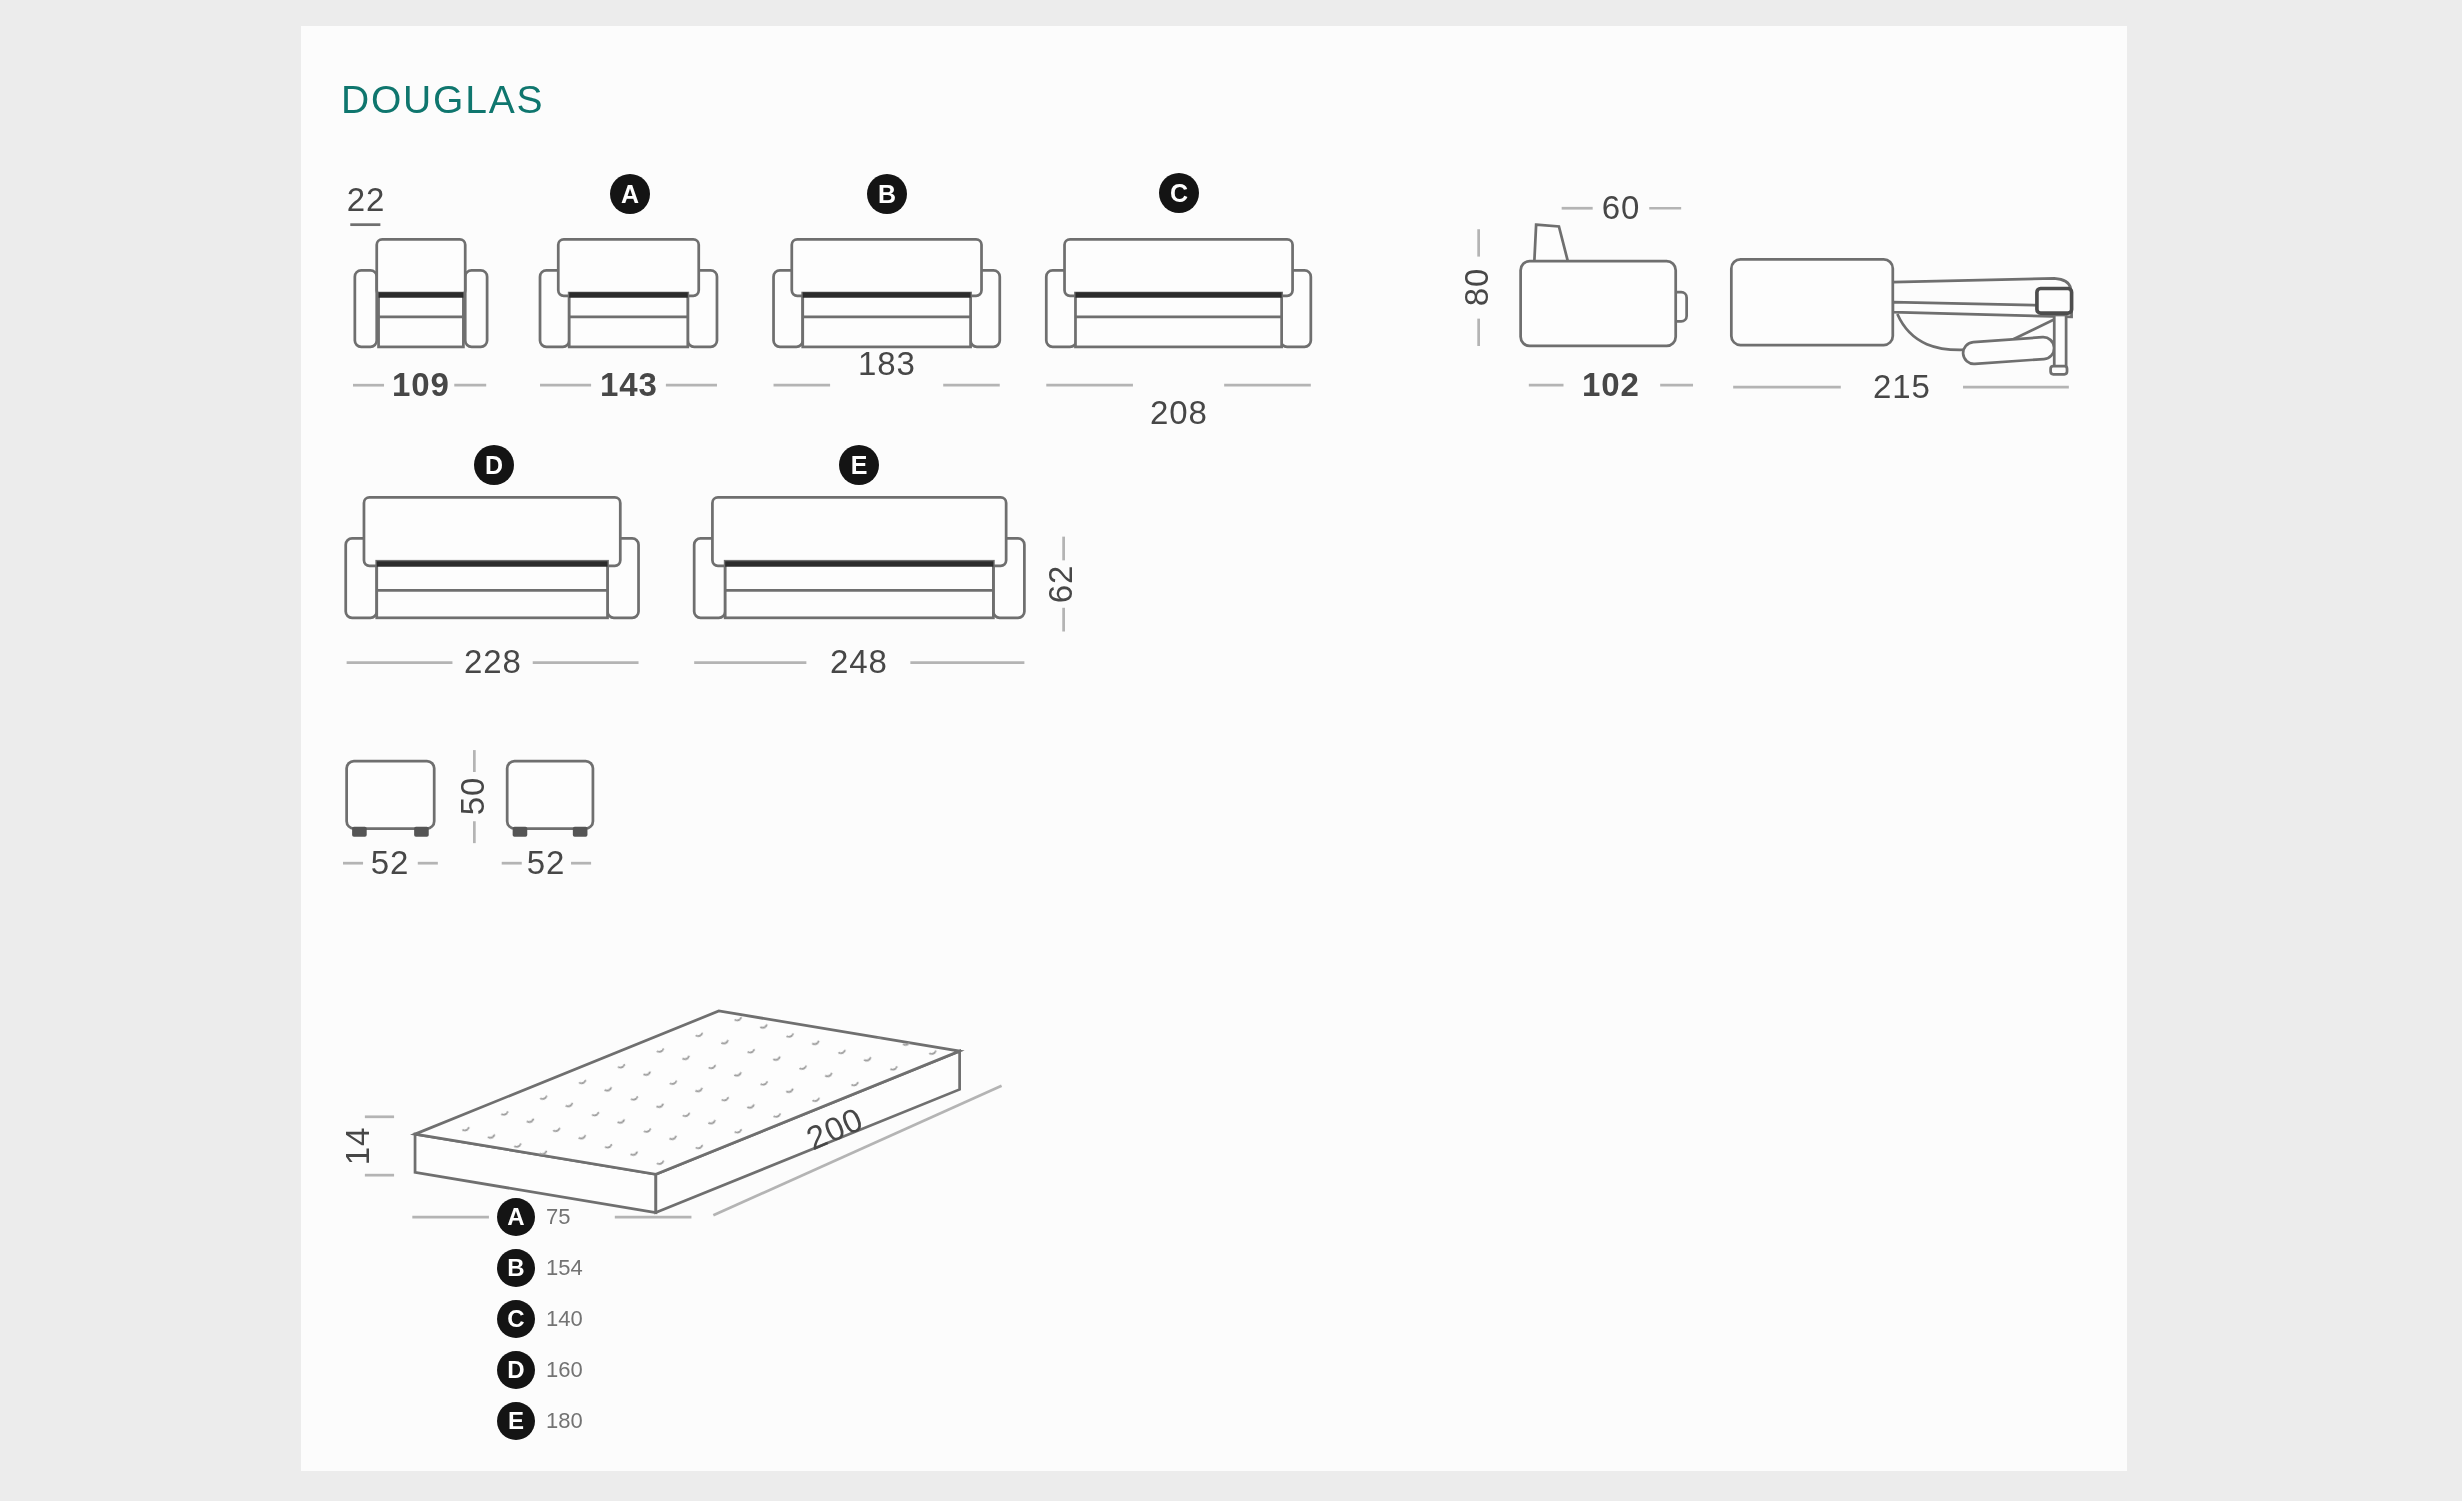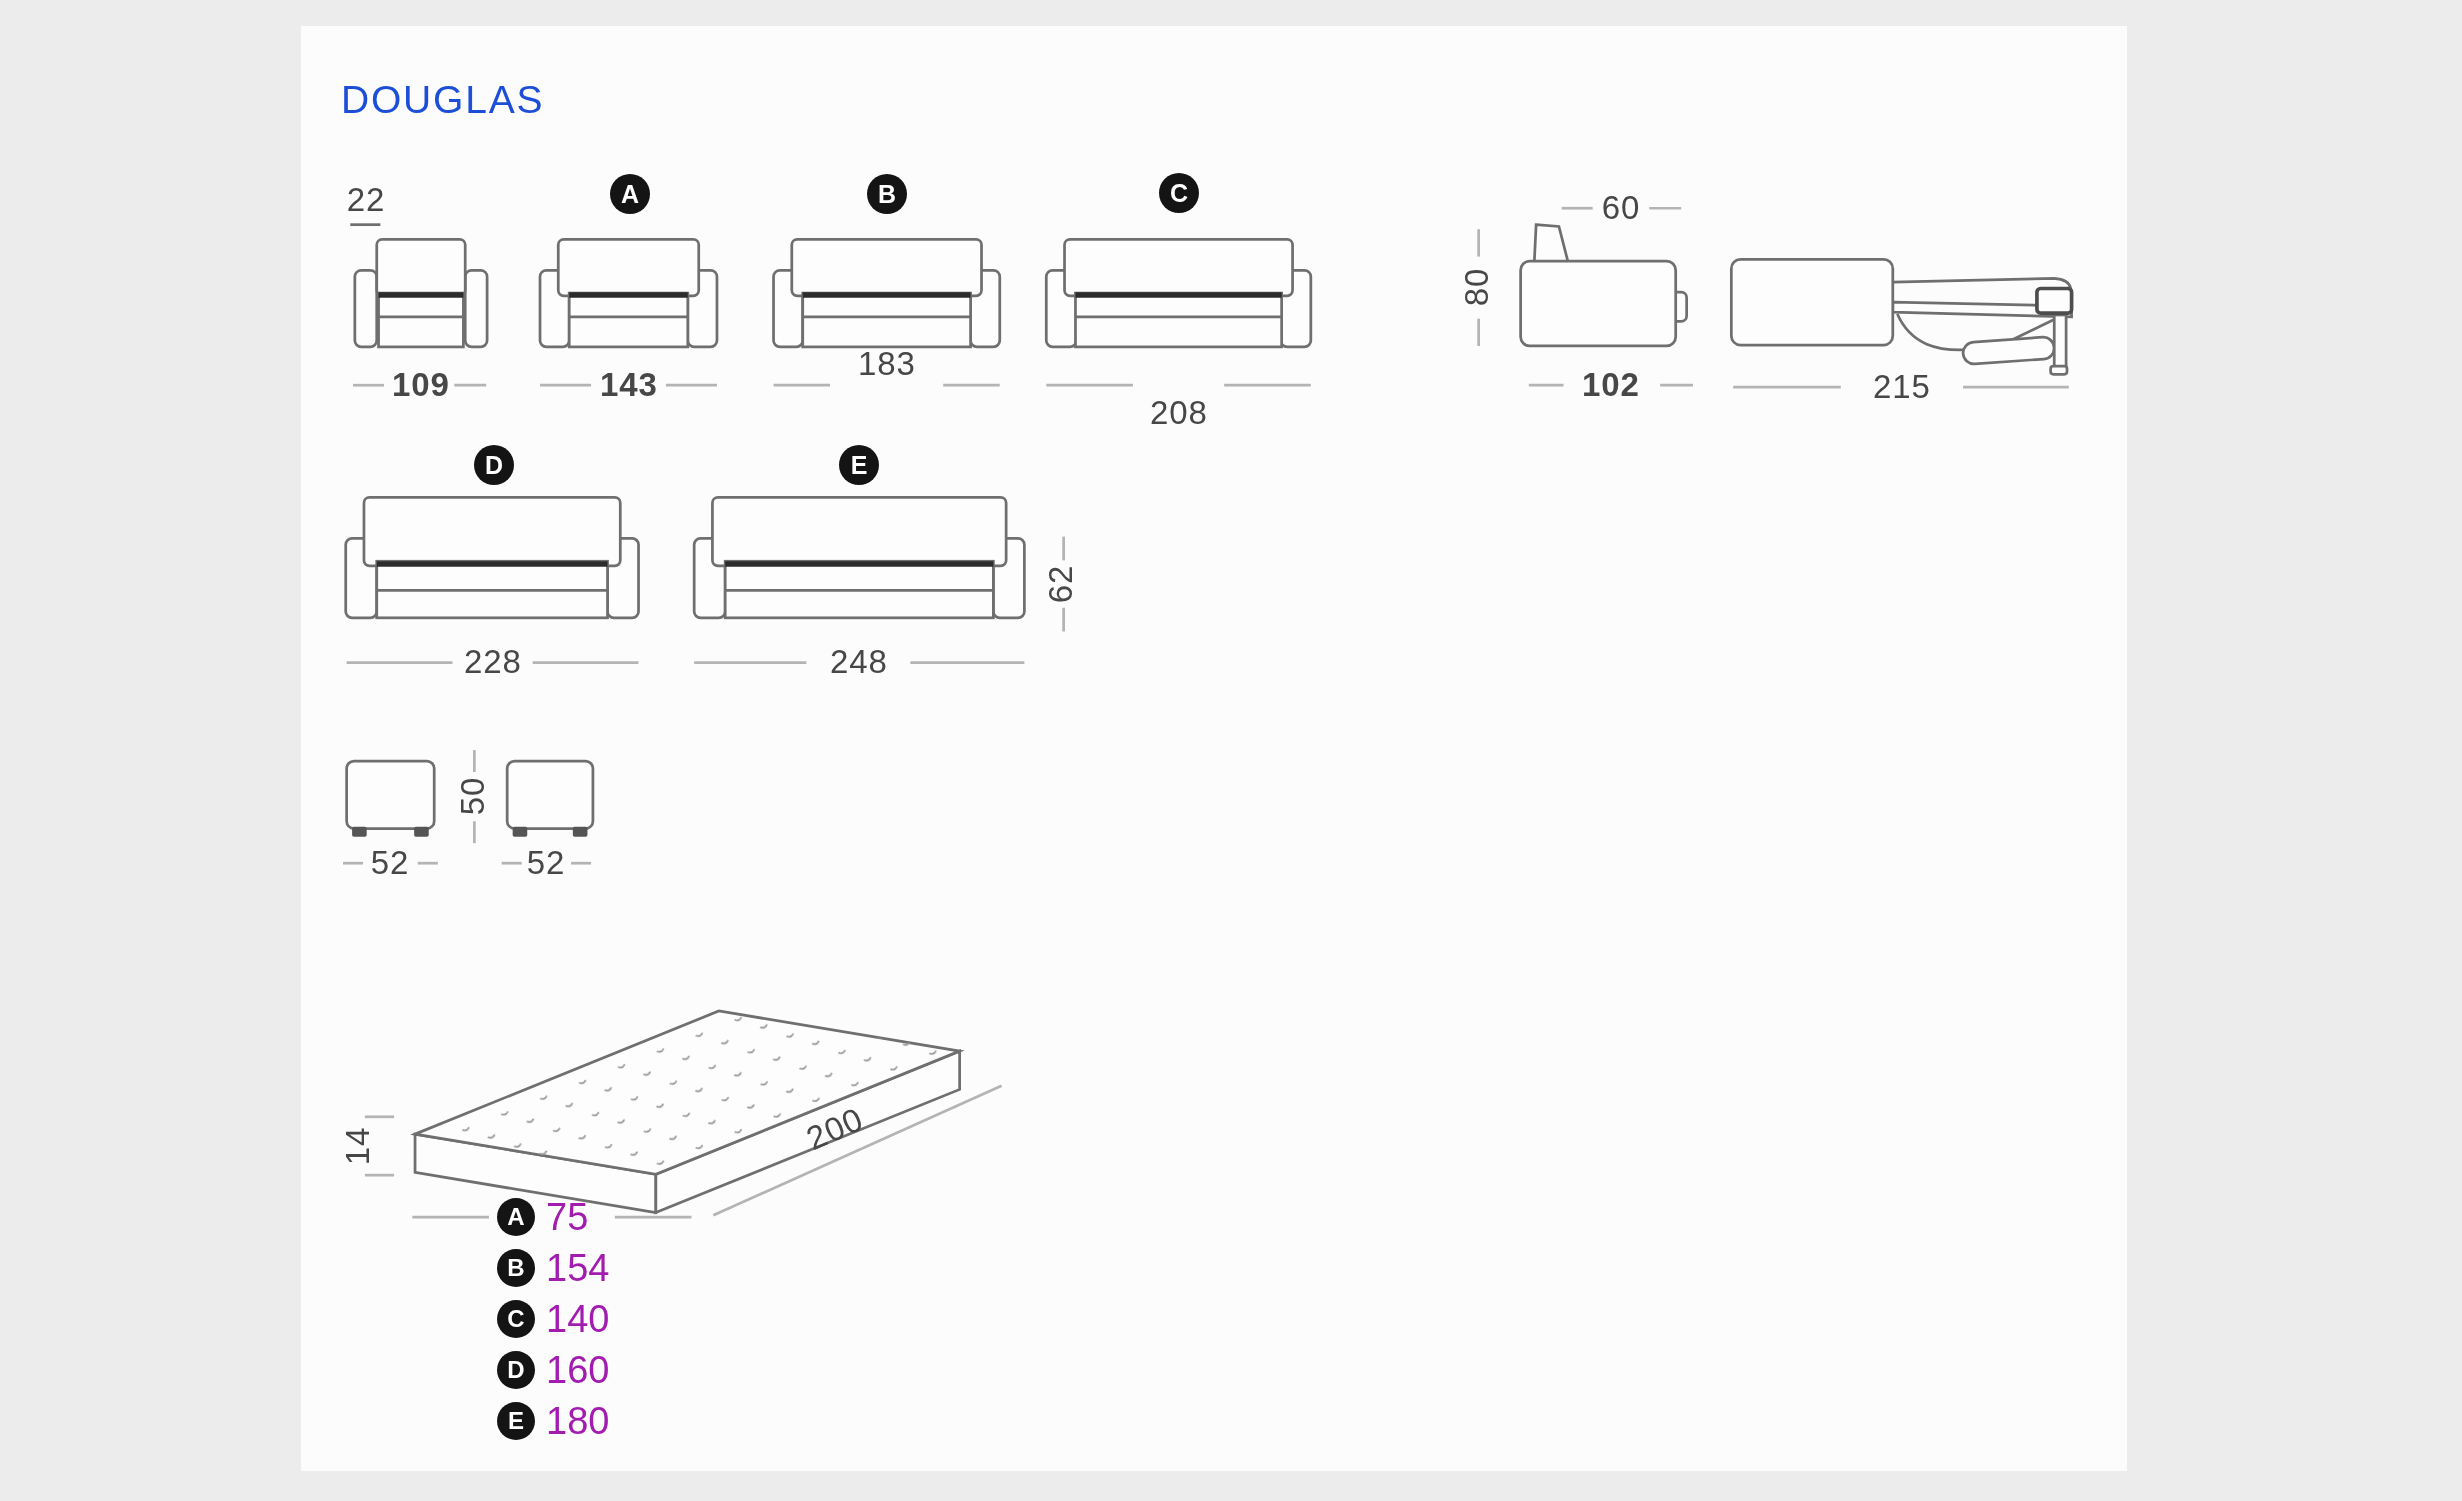--- a/index.html
+++ b/index.html
@@ -4,26 +4,26 @@
 <style>
   html,body{margin:0;padding:0;background:#ececec;}
   #stage{position:relative;width:2462px;height:1502px;background:#ececec;overflow:hidden;
          font-family:"Liberation Sans", sans-serif;}
   .page{position:absolute;left:301px;top:25.5px;width:1826px;height:1445px;background:#fcfcfc;}
   #art{position:absolute;left:0;top:0;}
   .lbl{position:absolute;transform:translate(-50%,-50%);color:#474747;font-size:33px;
        letter-spacing:0.9px;white-space:nowrap;}
   .lbl.rot{transform:translate(-50%,-50%) rotate(-90deg);}
   .lbl.rot200{transform:translate(-50%,-50%) rotate(-24deg);}
-  .title{position:absolute;color:#1d4ed8;font-size:39px;letter-spacing:1.8px;font-weight:500;}
+  .title{position:absolute;color:#0f766e;font-size:39px;letter-spacing:1.8px;font-weight:500;}
   .badge{position:absolute;width:40px;height:40px;border-radius:50%;background:#141414;color:#ffffff;
          font-size:25px;font-weight:bold;text-align:center;line-height:40px;
          transform:translate(-50%,-50%);}
   .badge.small{width:38px;height:38px;line-height:38px;font-size:24px;}
-  .listval{position:absolute;transform:translate(0,-50%);color:#a21caf;font-size:38px;}
+  .listval{position:absolute;transform:translate(0,-50%);color:#737373;font-size:22px;}
   svg .ln{stroke:#6f6f6f;stroke-width:3;fill:none;}
   svg .fillw{fill:#fdfdfd;}
   svg .dark{stroke:#2c2c2c;stroke-width:6;}
   svg .dash{stroke:#b4b4b4;stroke-width:3;}
 </style>
 </head>
 <body>
 
 <div id="stage">
   <div class="page"></div>

